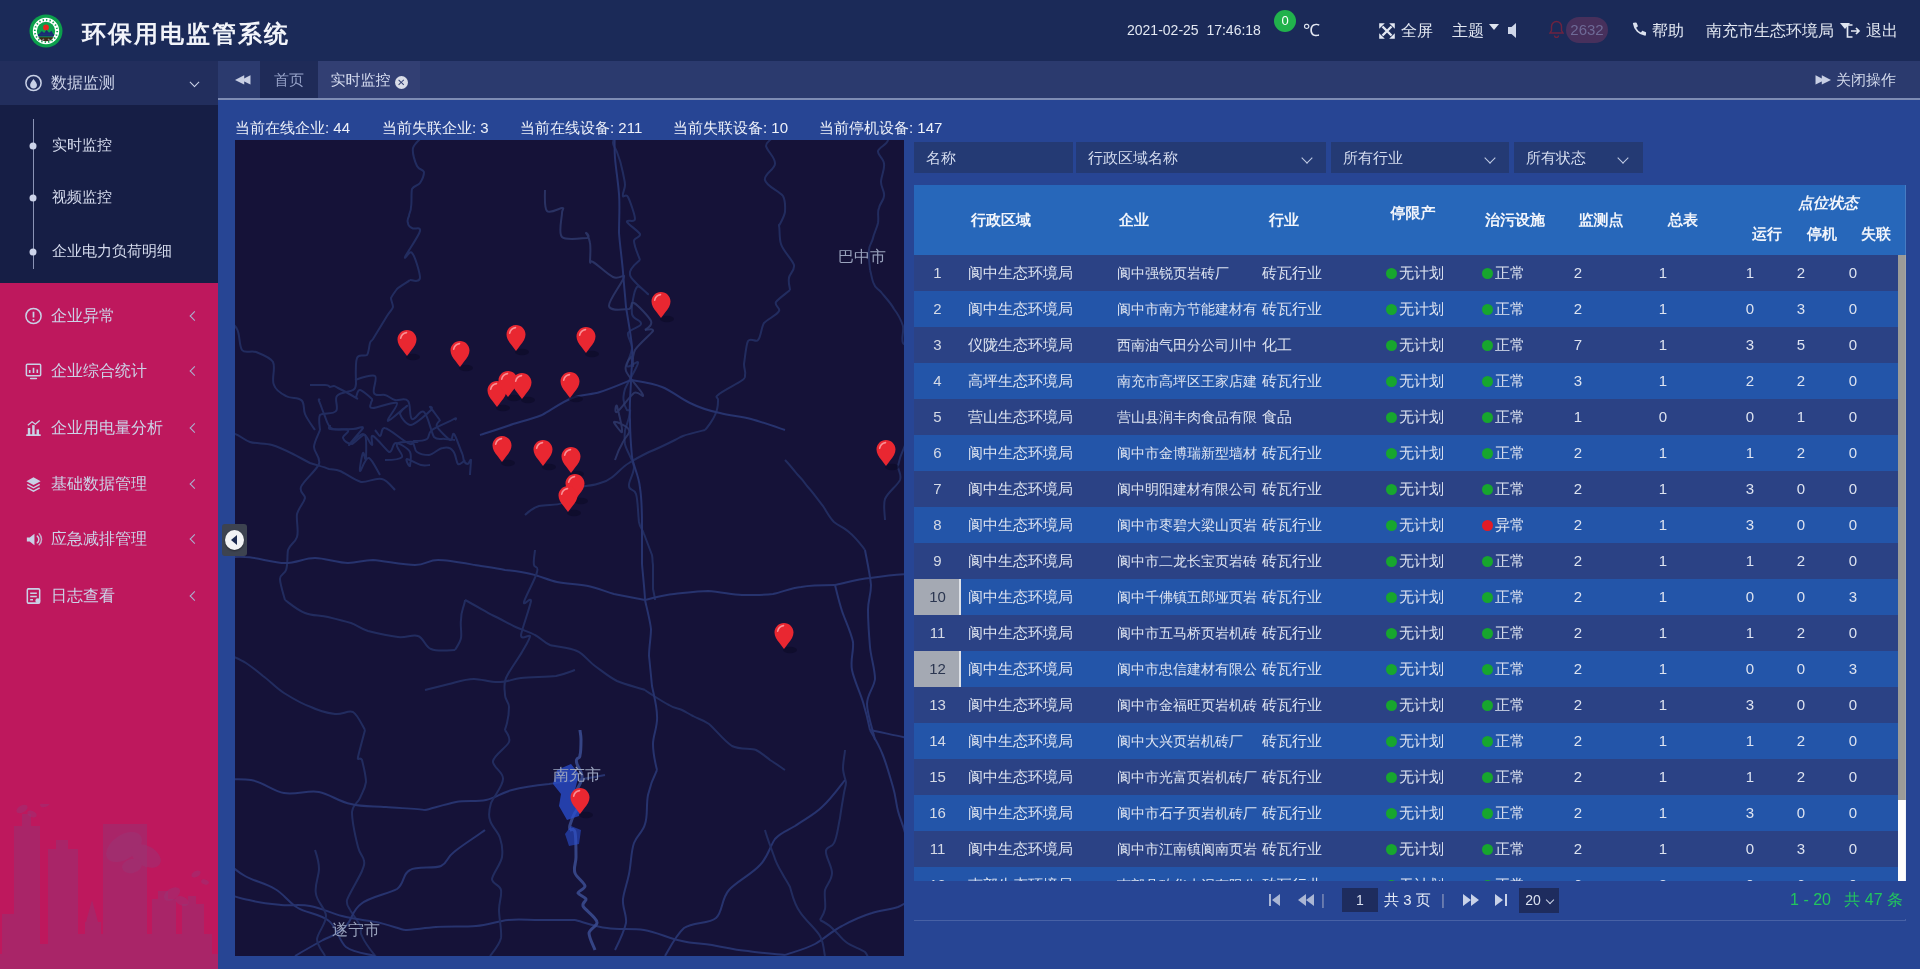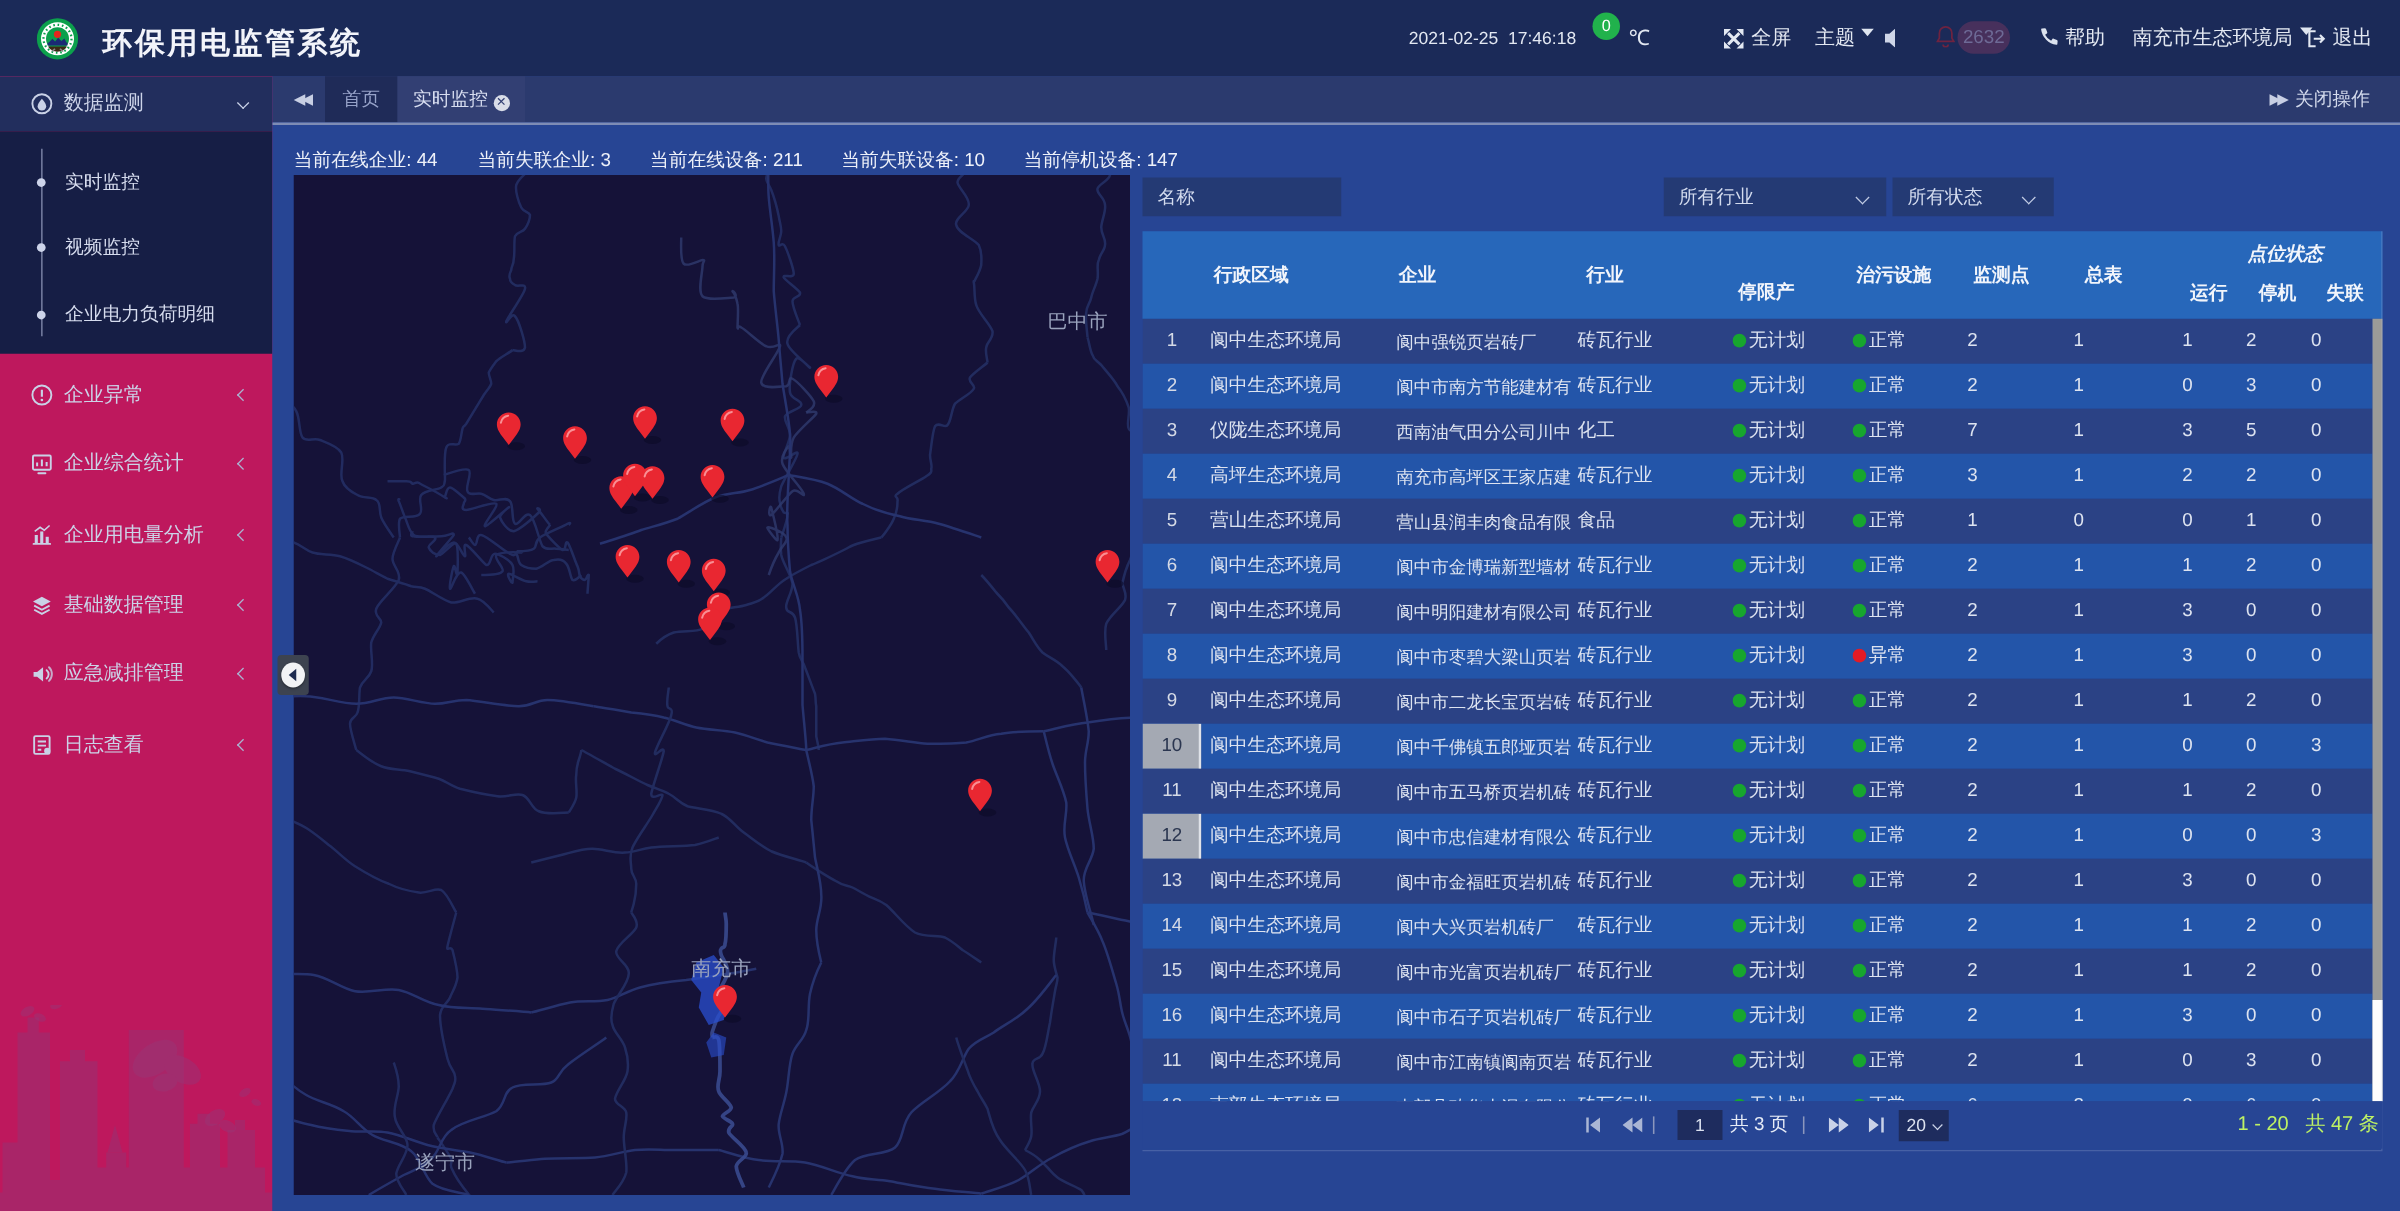--- a/index.html
+++ b/index.html
@@ -59,21 +59,21 @@
 .c-n4{left:847px;width:80px;text-align:center}
 .c-n5{left:899px;width:80px;text-align:center}
 .dot{display:inline-block;width:11px;height:11px;border-radius:50%;margin-right:2px;vertical-align:-1px}
 .dot.green{background:#17a62e}
 .dot.red{background:#e31b25}
 
 #sbar{position:absolute;left:1680px;top:155px;width:8px;height:626px;background:#9b9b98}
 #sthumb{position:absolute;left:0;top:545px;width:8px;height:81px;background:#fdfdfd}
 
 #pager{position:absolute;left:696px;top:781px;width:992px;height:38px;background:#274594;color:#dce2f0;font-size:15px}
-.pgi{position:absolute;top:0;height:38px;line-height:38px;color:#bef264;white-space:nowrap}
+.pgi{position:absolute;top:0;height:38px;line-height:38px;color:#22c55e;white-space:nowrap}
 #pginput{position:absolute;left:428px;top:7px;width:36px;height:24px;background:#1e2c5e;color:#dce2f0;text-align:center;line-height:24px;font-size:14px}
 #pgsel{position:absolute;left:605px;top:7px;width:40px;height:25px;background:#1e2c5e;color:#dce2f0;font-size:14px;line-height:25px;text-align:center}
 </style></head>
 <body>
 <div id="page">
 
 <div id="hdr">
   <svg class="abs" style="left:29px;top:14px" width="34" height="34" viewBox="0 0 34 34">
     <circle cx="17" cy="17" r="16.5" fill="#0ca04c"></circle>
     <circle cx="17" cy="17" r="13.2" fill="#ffffff"></circle>
@@ -366,28 +366,29 @@
 <use href="#pin" x="333" y="372"></use>
 <use href="#pin" x="651" y="326"></use>
 <use href="#pin" x="549" y="509"></use>
 <use href="#pin" x="345" y="674"></use>
 </svg>
       </div>
   <div id="cbox"></div>
       <div id="collapse"></div>
 
   <div class="fbox" style="left:696px;width:159px">名称</div>
+  <div class="fbox" style="left:858px;width:250px">行政区域名称<div class="fchev" style="left:227px"></div></div>
   <div class="fbox" style="left:1113px;width:178px">所有行业<div class="fchev" style="left:155px"></div></div>
   <div class="fbox" style="left:1296px;width:129px">所有状态<div class="fchev" style="left:105px"></div></div>
 
   <div id="thead">
     <span style="left:87px;top:26px">行政区域</span>
     <span style="left:220px;top:26px">企业</span>
     <span style="left:370px;top:26px">行业</span>
-    <span style="left:499px;top:39px">停限产</span>
+    <span style="left:499px;top:19px">停限产</span>
     <span style="left:601px;top:26px">治污设施</span>
     <span style="left:687px;top:26px">监测点</span>
     <span style="left:769px;top:26px">总表</span>
     <span style="left:914px;top:9px;font-style:italic">点位状态</span>
     <span style="left:853px;top:40px">运行</span>
     <span style="left:908px;top:40px">停机</span>
     <span style="left:962px;top:40px">失联</span>
   </div>
   <div id="tbody">
 <div class="trow odd">

